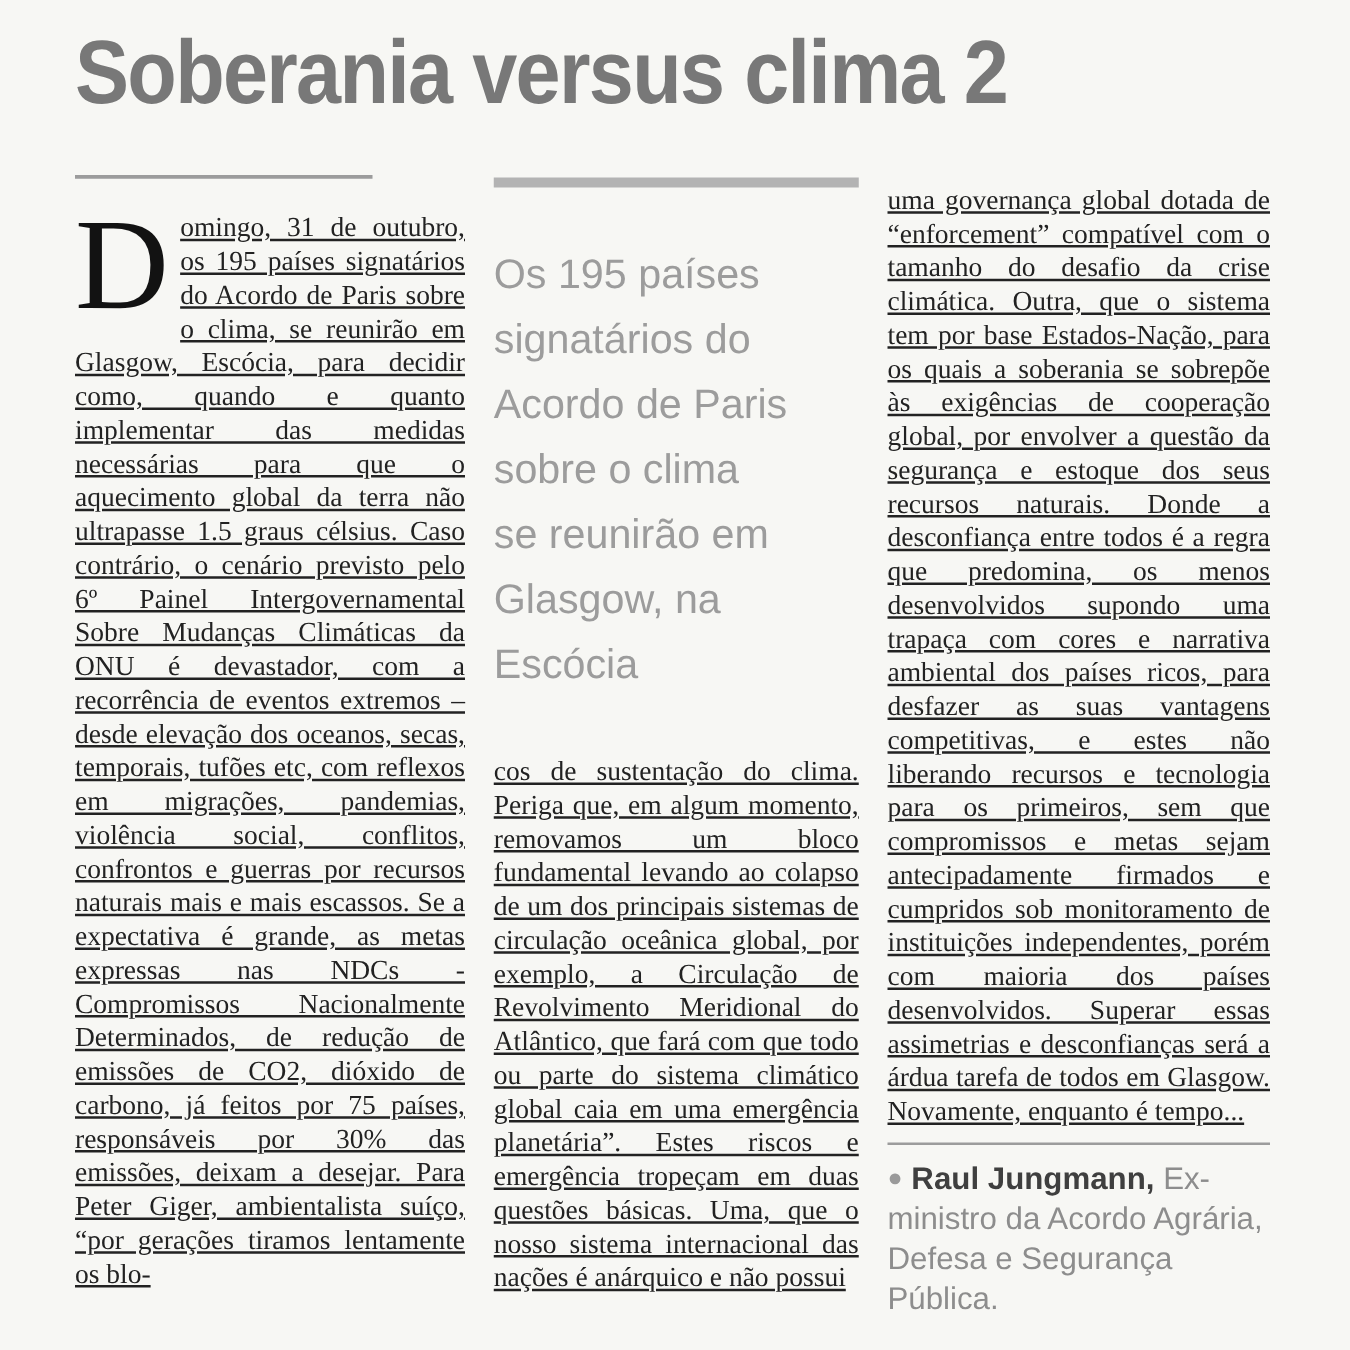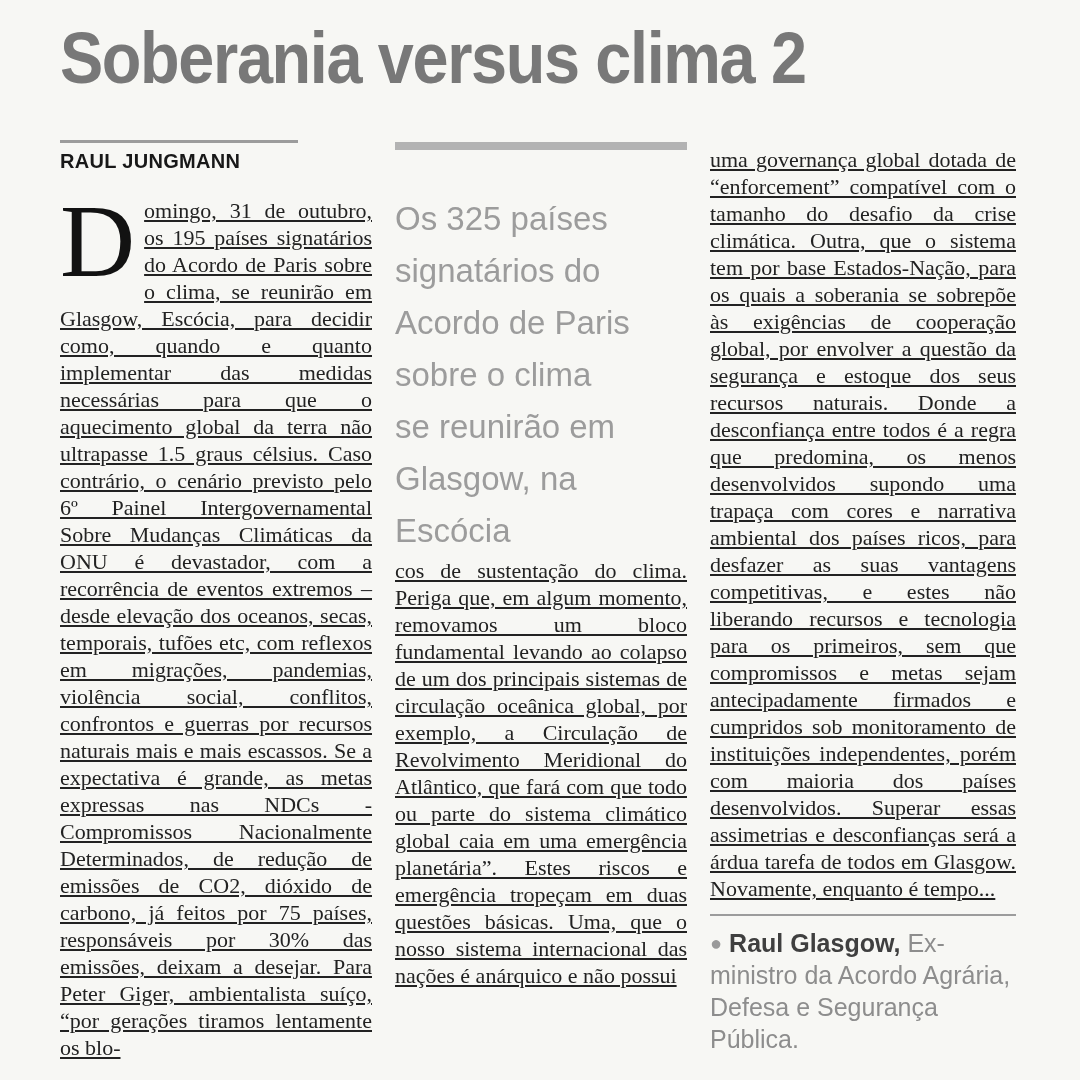--- a/index.html
+++ b/index.html
@@ -64,21 +64,21 @@
   
   .quote-bar { height: 8px; background: #b3b3b3; margin-top: 4px; }
   .pull-quote {
     margin-top: 43px;
     font-family: "Liberation Sans", sans-serif;
     font-size: 33px;
     line-height: 52px;
     color: #9c9c9c;
     white-space: pre-line;
   }
-  .col2 p.body { }
+  .col2 p.body { margin-top: 46px; }
 
   
   .col3 p.body { margin-top: 8px; }
   .footer {
     margin-top: 12px;
     border-top: 2px solid #9c9c9c;
     padding-top: 11px;
     font-family: "Liberation Sans", sans-serif;
     font-size: 25px;
     line-height: 32px;
@@ -96,38 +96,37 @@
 <body>
 
 <div class="page">
 
   <h1 class="title">Soberania versus clima 2</h1>
 
   <div class="columns">
 
     <div class="col col1">
       <div class="byline-rule"></div>
-      <div class="byline">RAUL JUNGMANN</div>
       <p class="body"><span class="dropcap">D</span><span>omingo, 31 de outubro, os 195 países signatários do Acordo de Paris sobre o clima, se reunirão em Glasgow, Escócia, para decidir como, quando e quanto implementar das medidas necessárias para que o aquecimento global da terra não ultrapasse 1.5 graus célsius. Caso contrário, o cenário previsto pelo 6º Painel Intergovernamental Sobre Mudanças Climáticas da ONU é devastador, com a recorrência de eventos extremos – desde elevação dos oceanos, secas, temporais, tufões etc, com reflexos em migrações, pandemias, violência social, conflitos, confrontos e guerras por recursos naturais mais e mais escassos. Se a expectativa é grande, as metas expressas nas NDCs - Compromissos Nacionalmente Determinados, de redução de emissões de CO2, dióxido de carbono, já feitos por 75 países, responsáveis por 30% das emissões, deixam a desejar. Para Peter Giger, ambientalista suíço, “por gerações tiramos lentamente os blo-</span></p>
     </div>
 
     <div class="col col2">
       <div class="quote-bar"></div>
-      <div class="pull-quote">Os 325 países
+      <div class="pull-quote">Os 195 países
 signatários do
 Acordo de Paris
 sobre o clima
 se reunirão em
 Glasgow, na
 Escócia</div>
       <p class="body">cos de sustentação do clima. Periga que, em algum momento, removamos um bloco fundamental levando ao colapso de um dos principais sistemas de circulação oceânica global, por exemplo, a Circulação de Revolvimento Meridional do Atlântico, que fará com que todo ou parte do sistema climático global caia em uma emergência planetária”. Estes riscos e emergência tropeçam em duas questões básicas. Uma, que o nosso sistema internacional das nações é anárquico e não possui</p>
     </div>
 
     <div class="col col3">
       <p class="body">uma governança global dotada de “enforcement” compatível com o tamanho do desafio da crise climática. Outra, que o sistema tem por base Estados-Nação, para os quais a soberania se sobrepõe às exigências de cooperação global, por envolver a questão da segurança e estoque dos seus recursos naturais. Donde a desconfiança entre todos é a regra que predomina, os menos desenvolvidos supondo uma trapaça com cores e narrativa ambiental dos países ricos, para desfazer as suas vantagens competitivas, e estes não liberando recursos e tecnologia para os primeiros, sem que compromissos e metas sejam antecipadamente firmados e cumpridos sob monitoramento de instituições independentes, porém com maioria dos países desenvolvidos. Superar essas assimetrias e desconfianças será a árdua tarefa de todos em Glasgow. Novamente, enquanto é tempo...</p>
       <div class="footer">
-        <span class="bullet">●</span><span class="author-name">Raul Glasgow,</span>
+        <span class="bullet">●</span><span class="author-name">Raul Jungmann,</span>
         <span class="author-bio">Ex-ministro da Acordo Agrária, Defesa e Segurança Pública.</span>
       </div>
     </div>
 
   </div>
 </div>
 
 </body></html>

